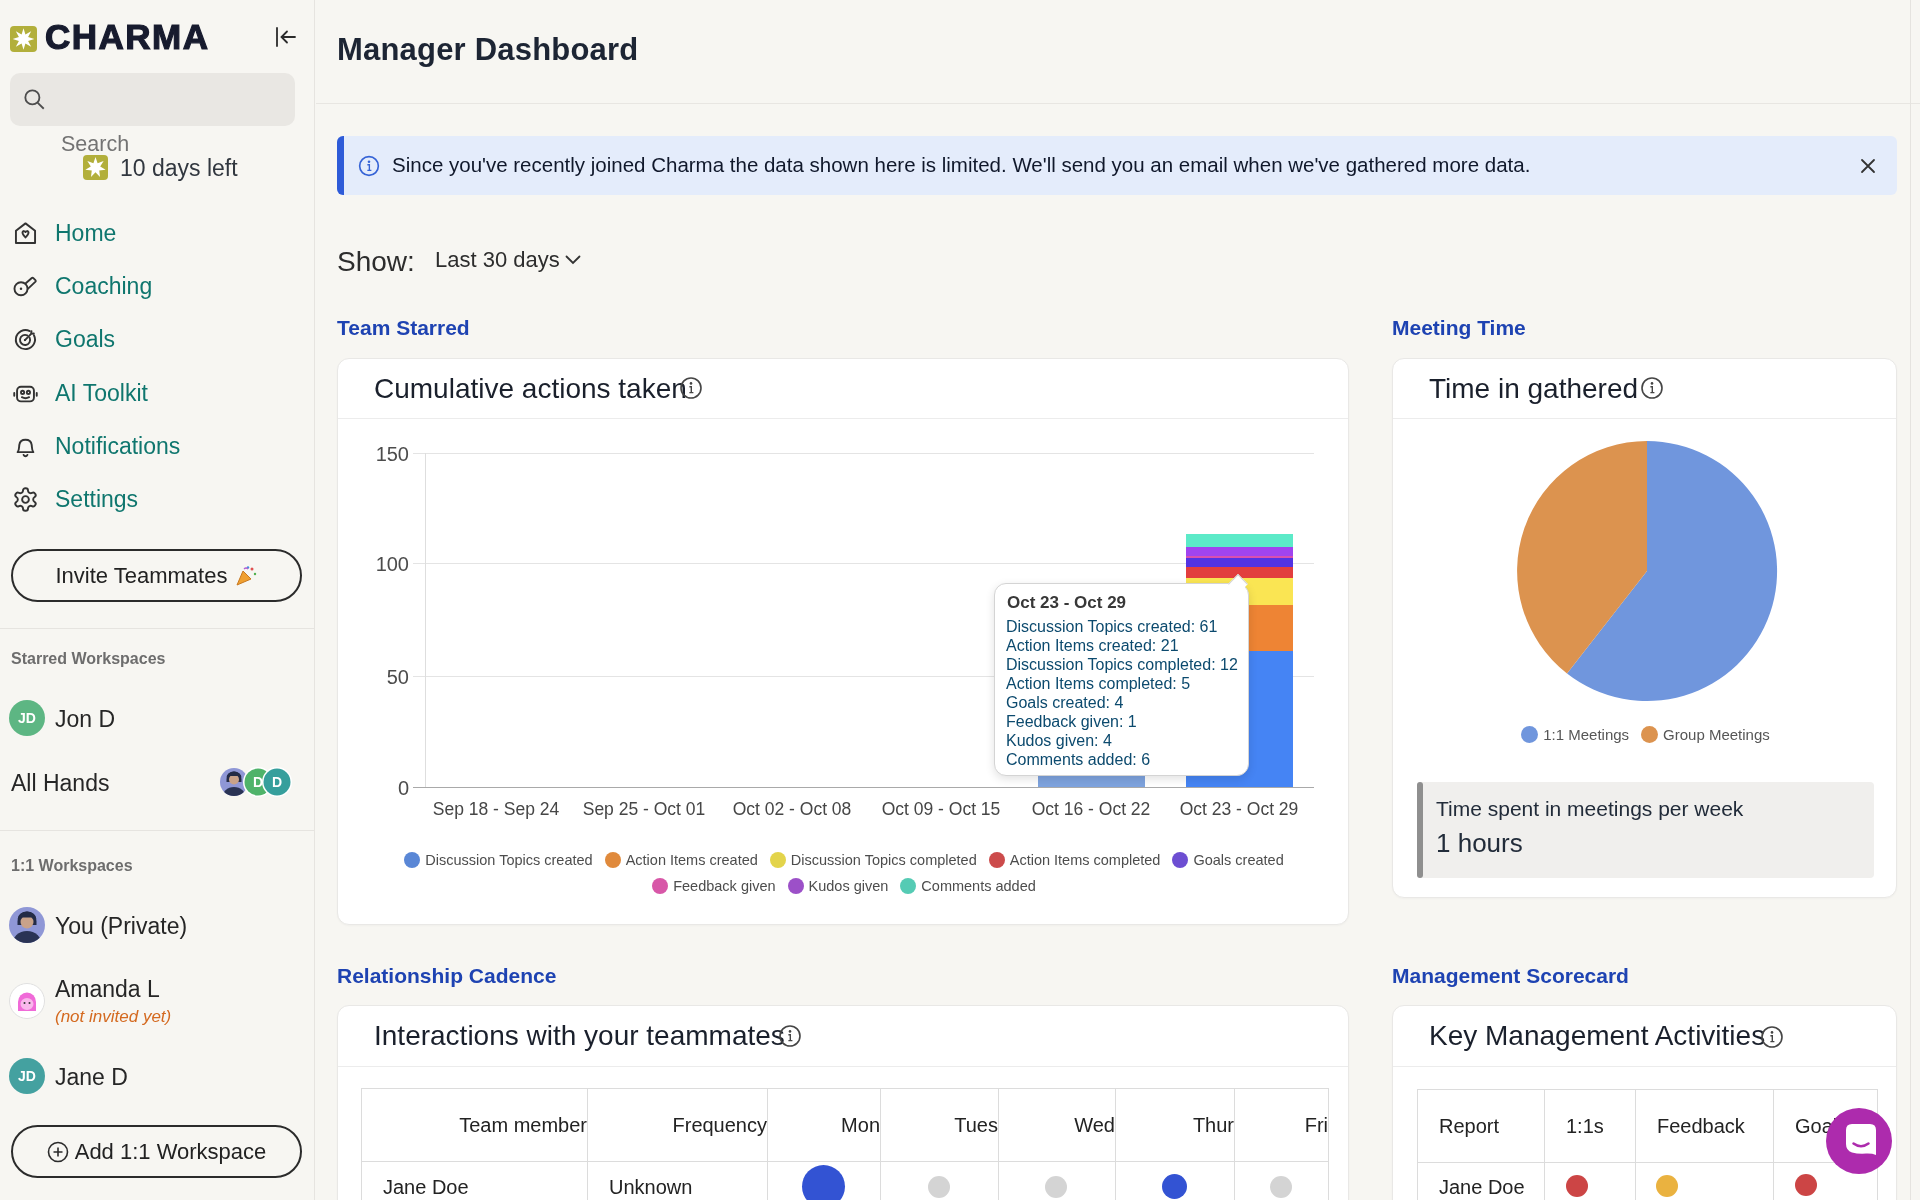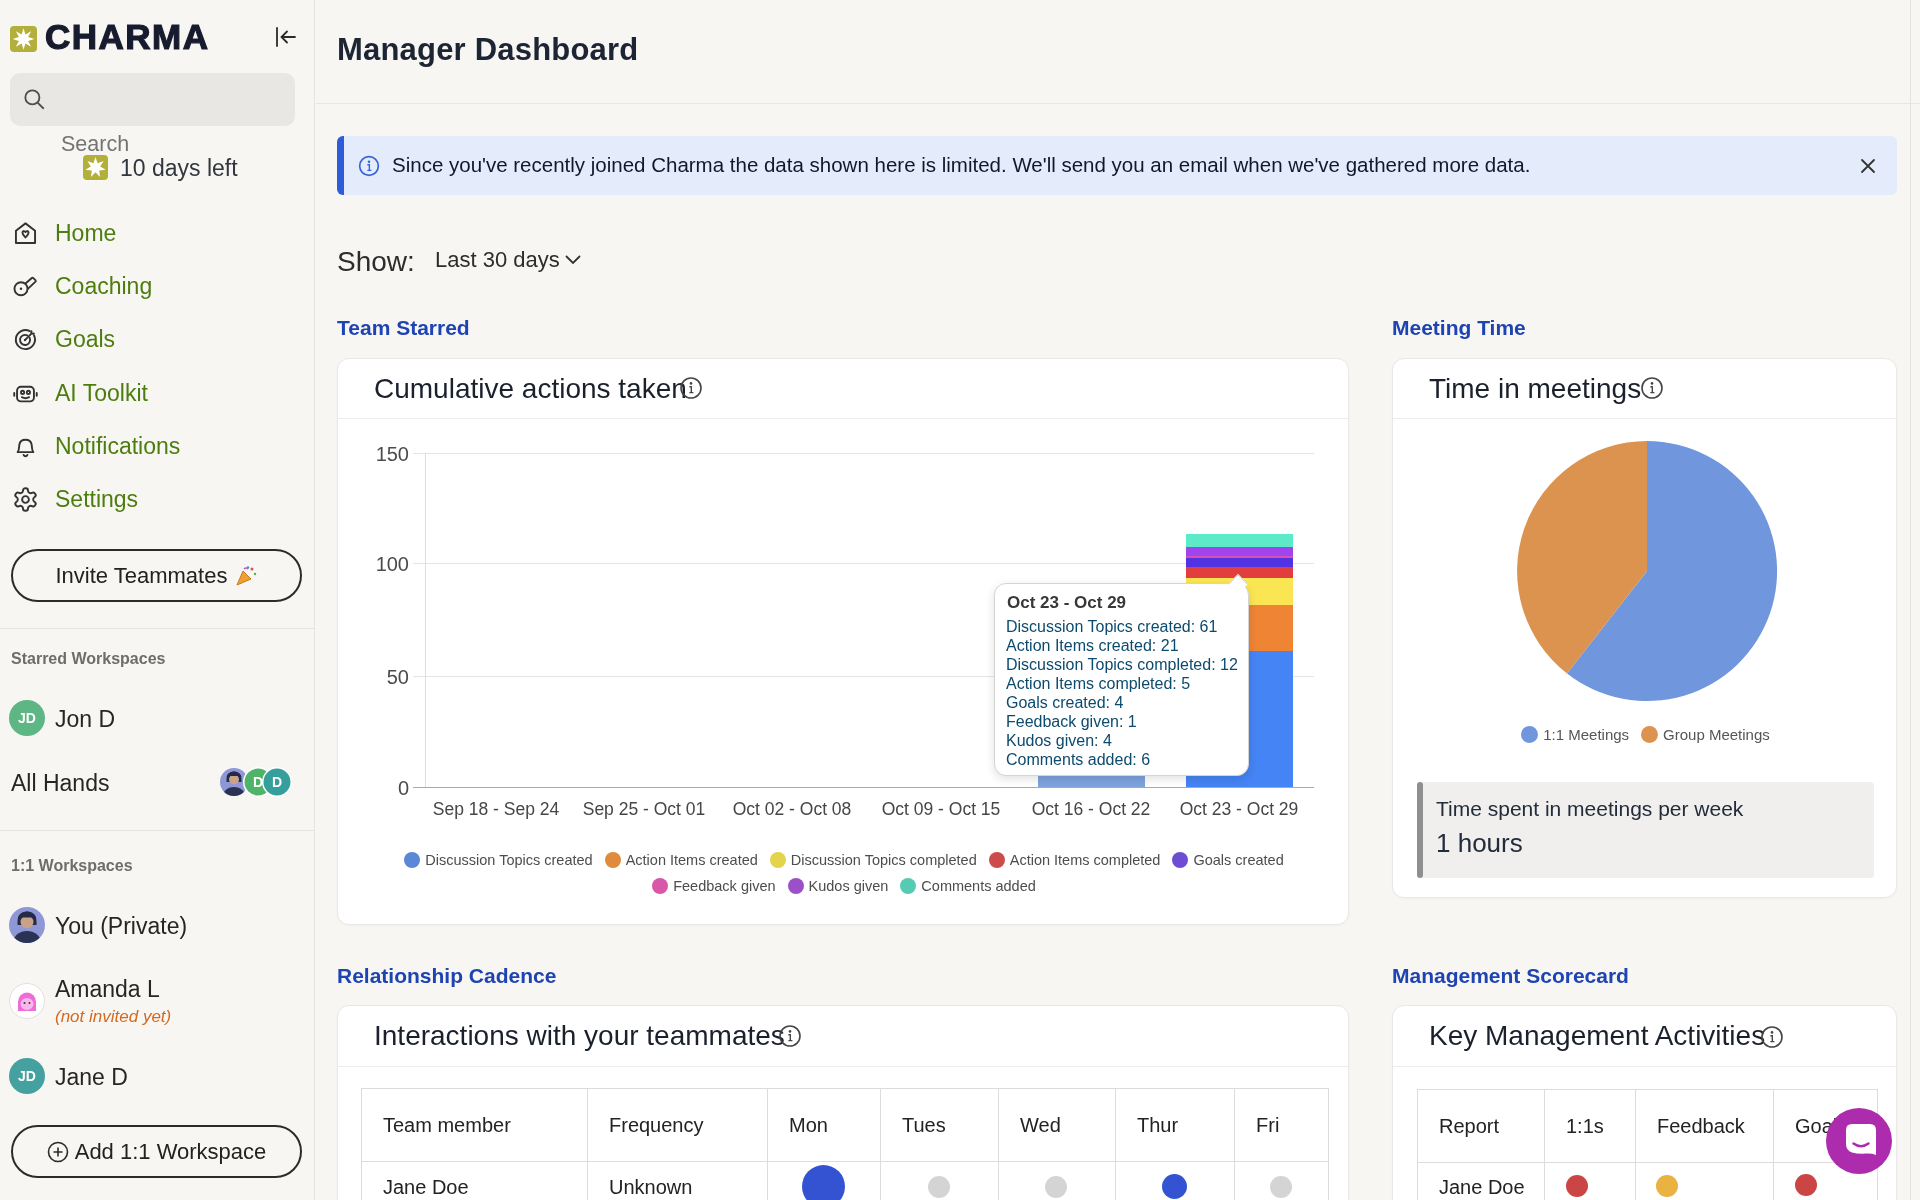--- a/index.html
+++ b/index.html
@@ -10,21 +10,21 @@
 #sidebar { position:absolute; left:0; top:0; width:315px; height:1200px; border-right:1px solid #e6e4e0; }
 .logo-sq { position:absolute; left:10px; top:26px; width:27px; height:26px; background:#b2af3b; border-radius:4px; }
 .logo-txt { position:absolute; left:45px; top:17px; font-size:35px; font-weight:bold; color:#171b2e; letter-spacing:1.5px; -webkit-text-stroke:1.2px #171b2e; }
 .search { position:absolute; left:10px; top:73px; width:285px; height:53px; background:#e9e7e3; border-radius:10px; }
 .search-txt { position:absolute; left:51px; top:15px; font-size:21.5px; color:#737373;margin-top:44px; }
 .trial { position:absolute; left:83px; top:155px; width:200px; height:26px; }
 .trial-sq { position:absolute; left:0; top:0; width:25px; height:25px; background:#b2af3b; border-radius:4px; }
 .trial-txt { position:absolute; left:37px; top:0px; font-size:23px; color:#31373f; }
 .nav-item { position:absolute; left:12px; width:290px; height:28px; }
 .nav-icon { position:absolute; left:0; top:0; }
-.nav-label { position:absolute; left:43px; top:0px; font-size:23px; color:#4d7c0f; }
+.nav-label { position:absolute; left:43px; top:0px; font-size:23px; color:#0f766e; }
 .pill-btn { position:absolute; left:11px; width:291px; height:53px; border:2px solid #2b2b2b; border-radius:27px; text-align:center; font-size:22px; color:#222; line-height:50px; }
 .side-div { position:absolute; left:0; width:314px; height:1px; background:#e6e4e0; }
 .side-label { position:absolute; left:11px; font-size:16px; font-weight:bold; color:#6d6d6d; }
 .ws-row { position:absolute; left:9px; }
 .av { border-radius:50%; display:flex; align-items:center; justify-content:center; color:#fff; font-weight:bold; }
 .ws-name { font-size:23px; color:#262626; }
 
 #main { position:absolute; left:316px; top:0; width:1604px; height:1012px; }
 .h1 { position:absolute; left:21px; top:32px; font-size:31px; font-weight:bold; color:#1d2534; letter-spacing:0.2px;}
 .topline { position:absolute; left:0; top:103px; width:1604px; height:1px; background:#e8e6e2; }
@@ -269,21 +269,21 @@
       <div class="tt-line" style="top:72px">Discussion Topics completed: 12</div>
       <div class="tt-line" style="top:91px">Action Items completed: 5</div>
       <div class="tt-line" style="top:110px">Goals created: 4</div>
       <div class="tt-line" style="top:129px">Feedback given: 1</div>
       <div class="tt-line" style="top:148px">Kudos given: 4</div>
       <div class="tt-line" style="top:167px">Comments added: 6</div>
     </div>
   </div>
 
   <div class="card" id="piecard" style="left:1076px;top:358px;width:505px;height:540px;">
-    <div class="card-title">Time in meetings</div>
+    <div class="card-title">Time in gathered</div>
       <svg width="24" height="24" viewBox="0 0 24 24" style="position:absolute;left:247px;top:17px;">
         <circle cx="12" cy="12" r="10" fill="none" stroke="#454545" stroke-width="1.6"></circle>
         <circle cx="12" cy="7.4" r="1.3" fill="#454545"></circle>
         <path d="M10.4 10.7 L12.3 10.7 L12.3 16.6 M10.4 16.6 L14.4 16.6" stroke="#454545" stroke-width="1.4" fill="none"></path>
       </svg>
     <div class="card-div"></div>
     <svg width="280" height="280" viewBox="0 0 280 280" style="position:absolute;left:114px;top:72px;">
       <path d="M140 140 L140 10 A130 130 0 1 1 60.0 242.4 Z" fill="#7096dd"></path>
       <path d="M140 140 L60.0 242.4 A130 130 0 0 1 140 10 Z" fill="#dc934f"></path>
     </svg>
@@ -302,21 +302,21 @@
   <div class="card" style="left:21px;top:1005px;width:1012px;height:320px;">
     <div class="card-title">Interactions with your teammates</div>
       <svg width="24" height="24" viewBox="0 0 24 24" style="position:absolute;left:440px;top:18px;">
         <circle cx="12" cy="12" r="10" fill="none" stroke="#454545" stroke-width="1.6"></circle>
         <circle cx="12" cy="7.4" r="1.3" fill="#454545"></circle>
         <path d="M10.4 10.7 L12.3 10.7 L12.3 16.6 M10.4 16.6 L14.4 16.6" stroke="#454545" stroke-width="1.4" fill="none"></path>
       </svg>
     <div class="card-div" style="top:60px"></div>
     <table class="tbl" style="left:23px;top:82px;">
       <tbody>
-          <tr style="height:73px;">
+          <tr style="height:73px;text-align:right;">
         <td style="width:226px;">Team member</td>
         <td style="width:180px;">Frequency</td>
         <td style="width:113px;">Mon</td>
         <td style="width:118px;">Tues</td>
         <td style="width:117px;">Wed</td>
         <td style="width:119px;">Thur</td>
         <td style="width:94px;">Fri</td>
       </tr>
       <tr style="height:51px;">
         <td>Jane Doe</td>

